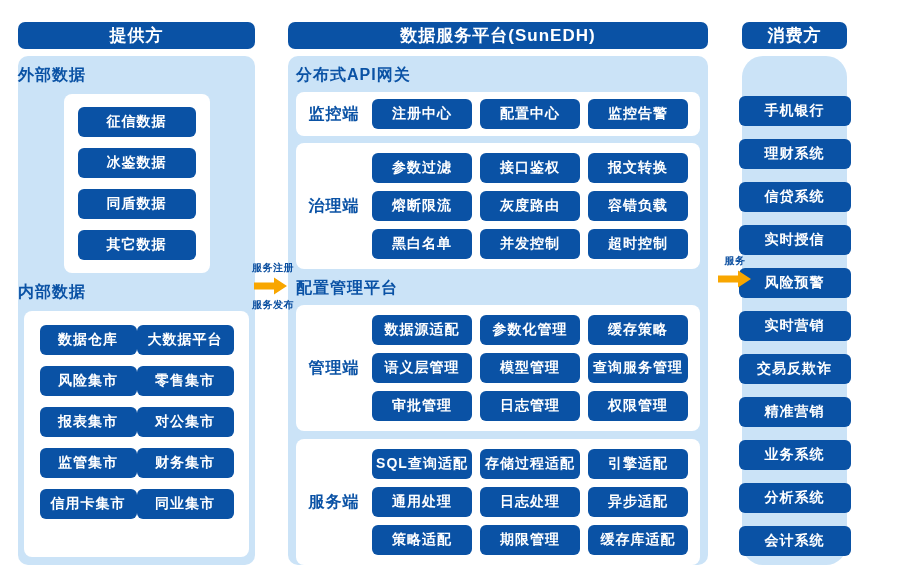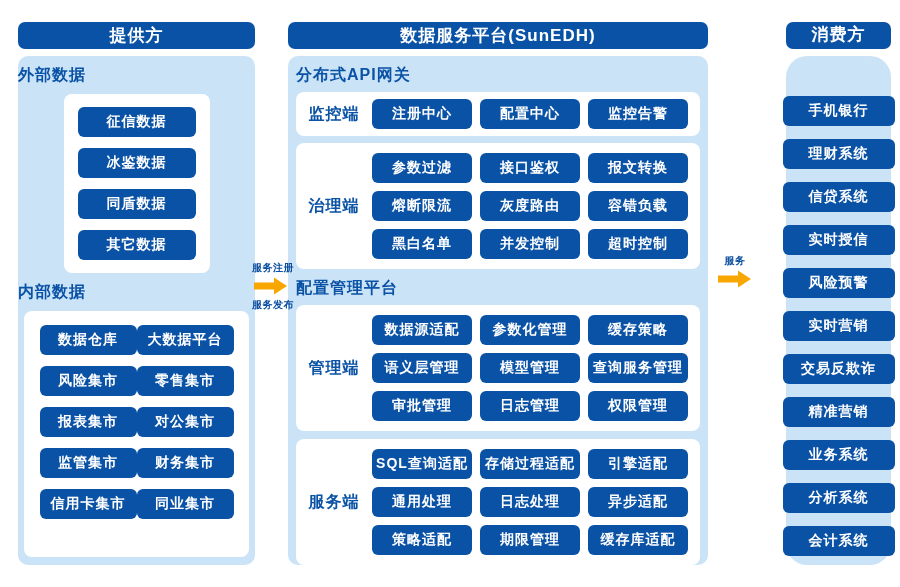--- a/index.html
+++ b/index.html
@@ -6,21 +6,21 @@
   html, body { width: 900px; height: 587px; }
   body {
     position: relative;
     background: #ffffff;
     font-family: "Liberation Sans", "DejaVu Sans", sans-serif;
     overflow: hidden;
   }
   .col { position: absolute; top: 22px; display: flex; flex-direction: column; }
   #col-provider { left: 18px;  width: 237px; }
   #col-platform { left: 288px; width: 420px; }
-  #col-consumer { left: 786px; width: 105px; font-family: Liberation Mono, monospace; }
+  #col-consumer { left: 742px; width: 105px; }
 
   .header {
     height: 27px; line-height: 27px;
     background: #0A52A5; color: #ffffff;
     font-size: 17px; font-weight: bold; text-align: center;
     border-radius: 7px; margin-bottom: 7px;
     letter-spacing: 1px;
   }
   .panel {
     background: #CBE3F7;

